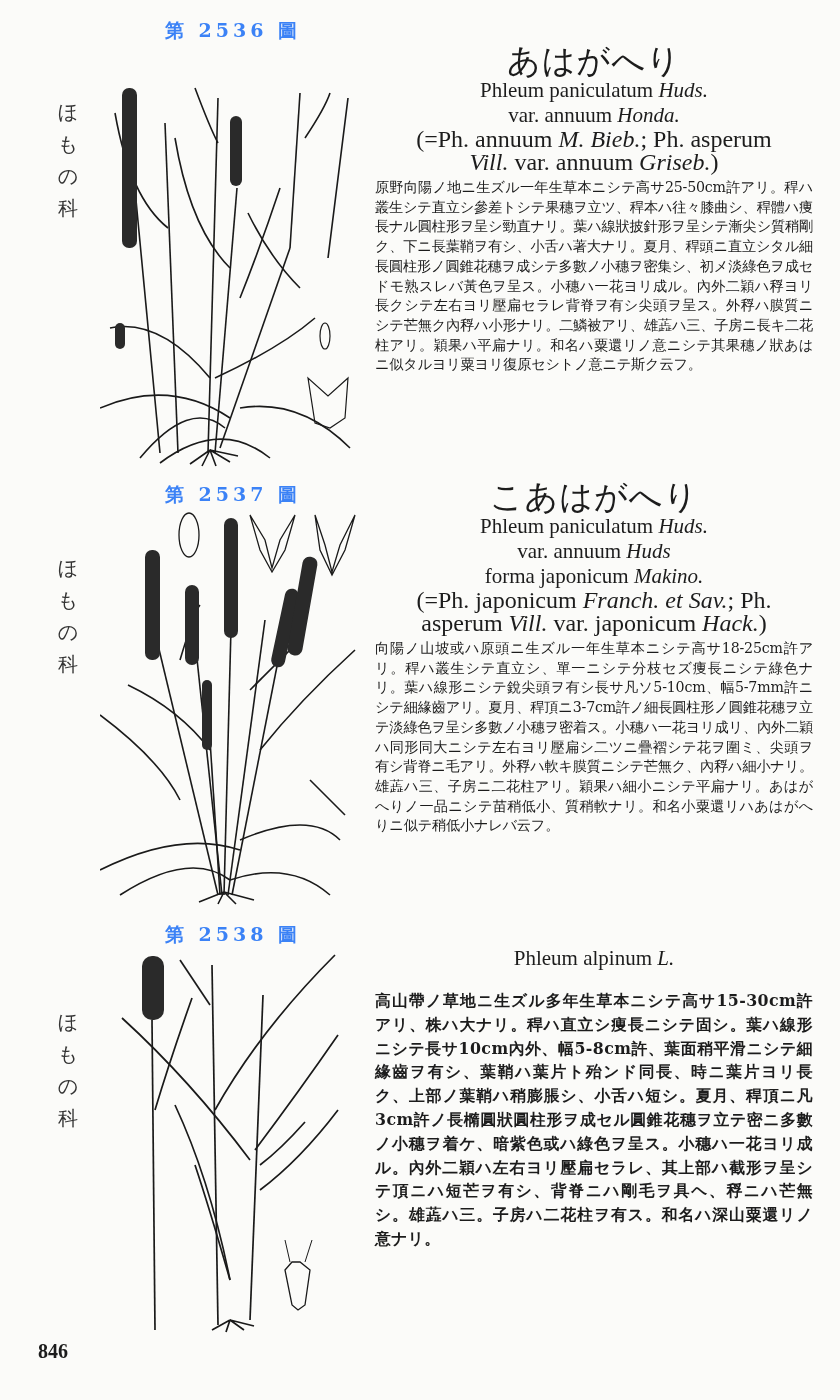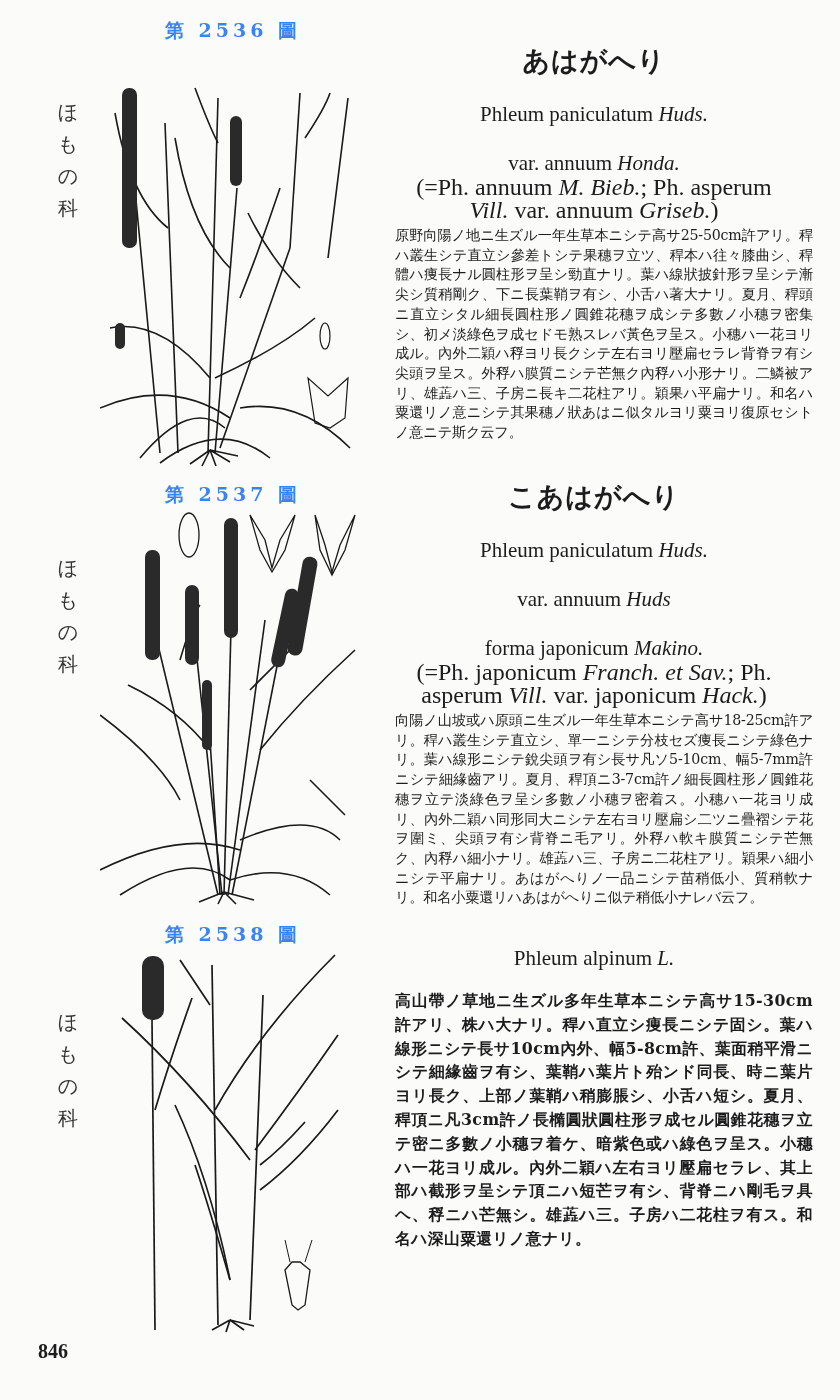--- a/index.html
+++ b/index.html
@@ -12,29 +12,29 @@
     font-family:"DejaVu Serif",serif;
   }
   .family-label {
     position:absolute; width:24px; font-size:20px; line-height:32px; text-align:center; color:#333;
     font-family:"DejaVu Serif",serif;
   }
   .family-label span { display:block; }
   .illus { position:absolute; }
   .entry { position:absolute; left:375px; width:438px; }
   .jp-name {
-    text-align:center; font-size:27px; font-weight:bold; line-height:34px; letter-spacing:1px;
+    text-align:center; font-size:33px; font-weight:normal; line-height:34px; letter-spacing:1px;
     font-family:"DejaVu Serif",serif;
   }
-  .sci { text-align:center; font-size:21px; line-height:25px; font-family:"Liberation Serif",serif;margin-top:24px; }
+  .sci { text-align:center; font-size:21px; line-height:25px; font-family:"Liberation Serif",serif; }
   .sci i { font-style:italic; }
   .syn { text-align:center; font-size:24px; line-height:23px; font-family:"Liberation Serif",serif; }
   .desc {
     font-size:14.2px; line-height:19.7px; text-align:justify; margin-top:4px;
-    font-family:"DejaVu Serif",serif; letter-spacing:-0.2px;margin-left:20px;
+    font-family:"DejaVu Serif",serif; letter-spacing:-0.2px;
   }
   .desc3 { font-size:15.8px; line-height:23.8px; font-weight:bold; letter-spacing:0.4px; }
   .page-num {
     position:absolute; left:38px; top:1340px; font-size:20px; font-weight:bold;
     font-family:"Liberation Serif",serif;
   }
 </style>
 </head>
 <body>
 

